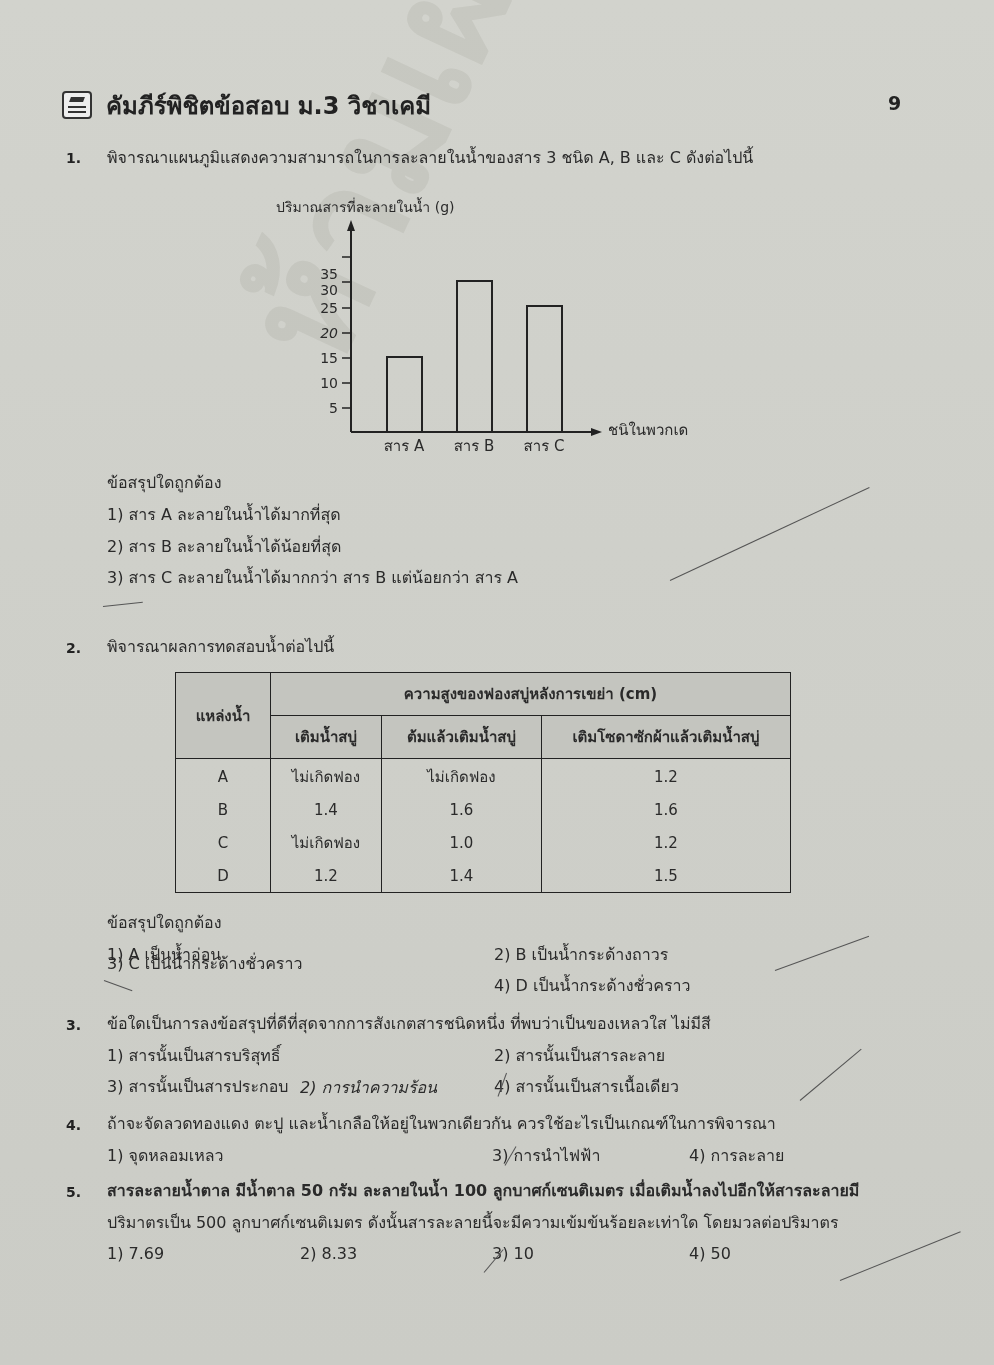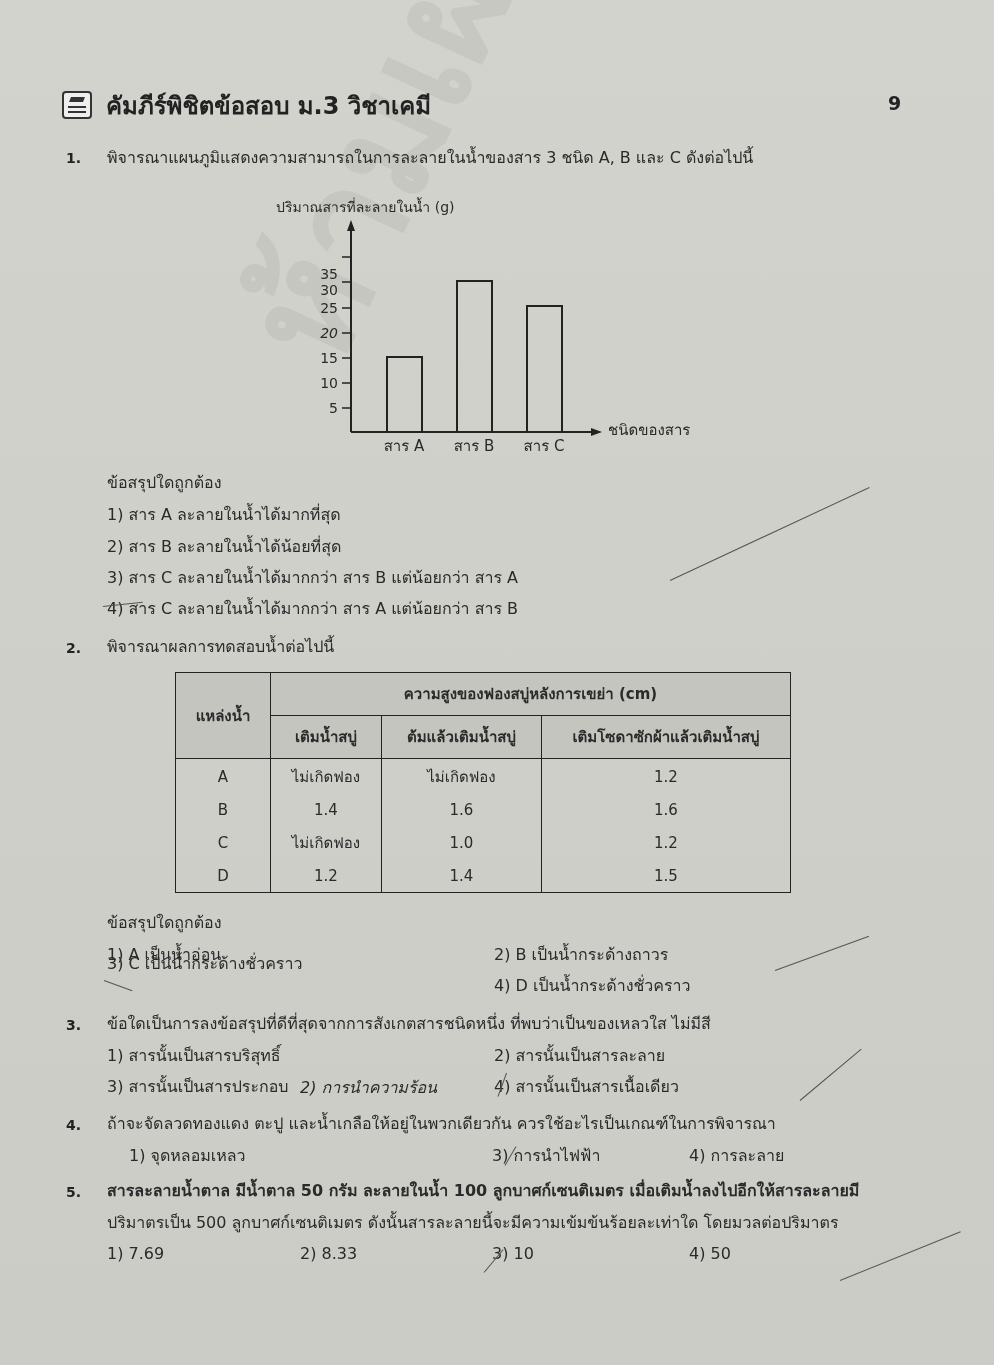--- a/index.html
+++ b/index.html
@@ -100,28 +100,27 @@
     <div class="ytick" style="top:76px;">35</div>
     <div class="ytick" style="top:84px;margin-top:8px;">30</div>
     <div class="ytick" style="top:110px;">25</div>
     <div class="ytick" style="top:135px;font-style:italic;">20</div>
     <div class="ytick" style="top:160px;">15</div>
     <div class="ytick" style="top:185px;">10</div>
     <div class="ytick" style="top:210px;">5</div>
     <div class="xtick" style="left:99px;">สาร A</div>
     <div class="xtick" style="left:169px;">สาร B</div>
     <div class="xtick" style="left:239px;">สาร C</div>
-    <div class="xlabel-text">ชนิดของสาร</div>
+    <div class="xlabel-text">ชนิในพวกเด</div>
   </div>
 
   <div class="text" style="left:107px; top:470px;">ข้อสรุปใดถูกต้อง</div>
   <div class="opt" style="left:107px; top:502px;">1)  สาร A ละลายในน้ำได้มากที่สุด</div>
   <div class="opt" style="left:107px; top:534px;">2)  สาร B ละลายในน้ำได้น้อยที่สุด</div>
   <div class="opt" style="left:107px; top:565px;">3)  สาร C ละลายในน้ำได้มากกว่า สาร B แต่น้อยกว่า สาร A</div>
-  <div class="opt" style="left:107px; top:596px;">4)  สาร C ละลายในน้ำได้มากกว่า สาร A แต่น้อยกว่า สาร B</div>
   <div class="mark" style="left:103px; top:606px; width:40px; transform:rotate(-6deg);"></div>
   <div class="mark" style="left:670px; top:580px; width:220px; transform:rotate(-25deg);"></div>
 
   <div class="q-num" style="left:66px; top:640px;">2.</div>
   <div class="text" style="left:107px; top:634px;text-align:center;">พิจารณาผลการทดสอบน้ำต่อไปนี้</div>
 
   <table class="data">
     <thead>
       <tr>
         <th rowspan="2" style="width:92px;">แหล่งน้ำ</th>
@@ -173,21 +172,21 @@
   <div class="text" style="left:107px; top:1011px;">ข้อใดเป็นการลงข้อสรุปที่ดีที่สุดจากการสังเกตสารชนิดหนึ่ง ที่พบว่าเป็นของเหลวใส ไม่มีสี</div>
   <div class="opt" style="left:107px; top:1043px;">1)  สารนั้นเป็นสารบริสุทธิ์</div>
   <div class="opt" style="left:494px; top:1043px;">2)  สารนั้นเป็นสารละลาย</div>
   <div class="opt" style="left:107px; top:1074px;">3)  สารนั้นเป็นสารประกอบ</div>
   <div class="opt" style="left:494px; top:1074px;">4)  สารนั้นเป็นสารเนื้อเดียว</div>
   <div class="mark" style="left:498px; top:1096px; width:25px; transform:rotate(-70deg);"></div>
   <div class="mark" style="left:800px; top:1100px; width:80px; transform:rotate(-40deg);"></div>
 
   <div class="q-num" style="left:66px; top:1117px;">4.</div>
   <div class="text" style="left:107px; top:1111px;">ถ้าจะจัดลวดทองแดง ตะปู และน้ำเกลือให้อยู่ในพวกเดียวกัน ควรใช้อะไรเป็นเกณฑ์ในการพิจารณา</div>
-  <div class="opt" style="left:107px; top:1143px;margin-left:22px;">1)  จุดหลอมเหลว</div>
+  <div class="opt" style="left:107px; top:1143px;">1)  จุดหลอมเหลว</div>
   <div class="opt" style="left:300px; top:1075px;font-style:italic;">2)  การนำความร้อน</div>
   <div class="opt" style="left:492px; top:1143px;">3)  การนำไฟฟ้า</div>
   <div class="opt" style="left:689px; top:1143px;">4)  การละลาย</div>
   <div class="mark" style="left:505px; top:1165px; width:22px; transform:rotate(-60deg);"></div>
 
   <div class="q-num" style="left:66px; top:1184px;">5.</div>
   <div class="text" style="left:107px; top:1178px;font-weight:bold;">สารละลายน้ำตาล มีน้ำตาล 50 กรัม ละลายในน้ำ 100 ลูกบาศก์เซนติเมตร เมื่อเติมน้ำลงไปอีกให้สารละลายมี</div>
   <div class="text" style="left:107px; top:1210px;">ปริมาตรเป็น 500 ลูกบาศก์เซนติเมตร ดังนั้นสารละลายนี้จะมีความเข้มข้นร้อยละเท่าใด โดยมวลต่อปริมาตร</div>
   <div class="opt" style="left:107px; top:1244px;">1)  7.69</div>
   <div class="opt" style="left:300px; top:1244px;">2)  8.33</div>

